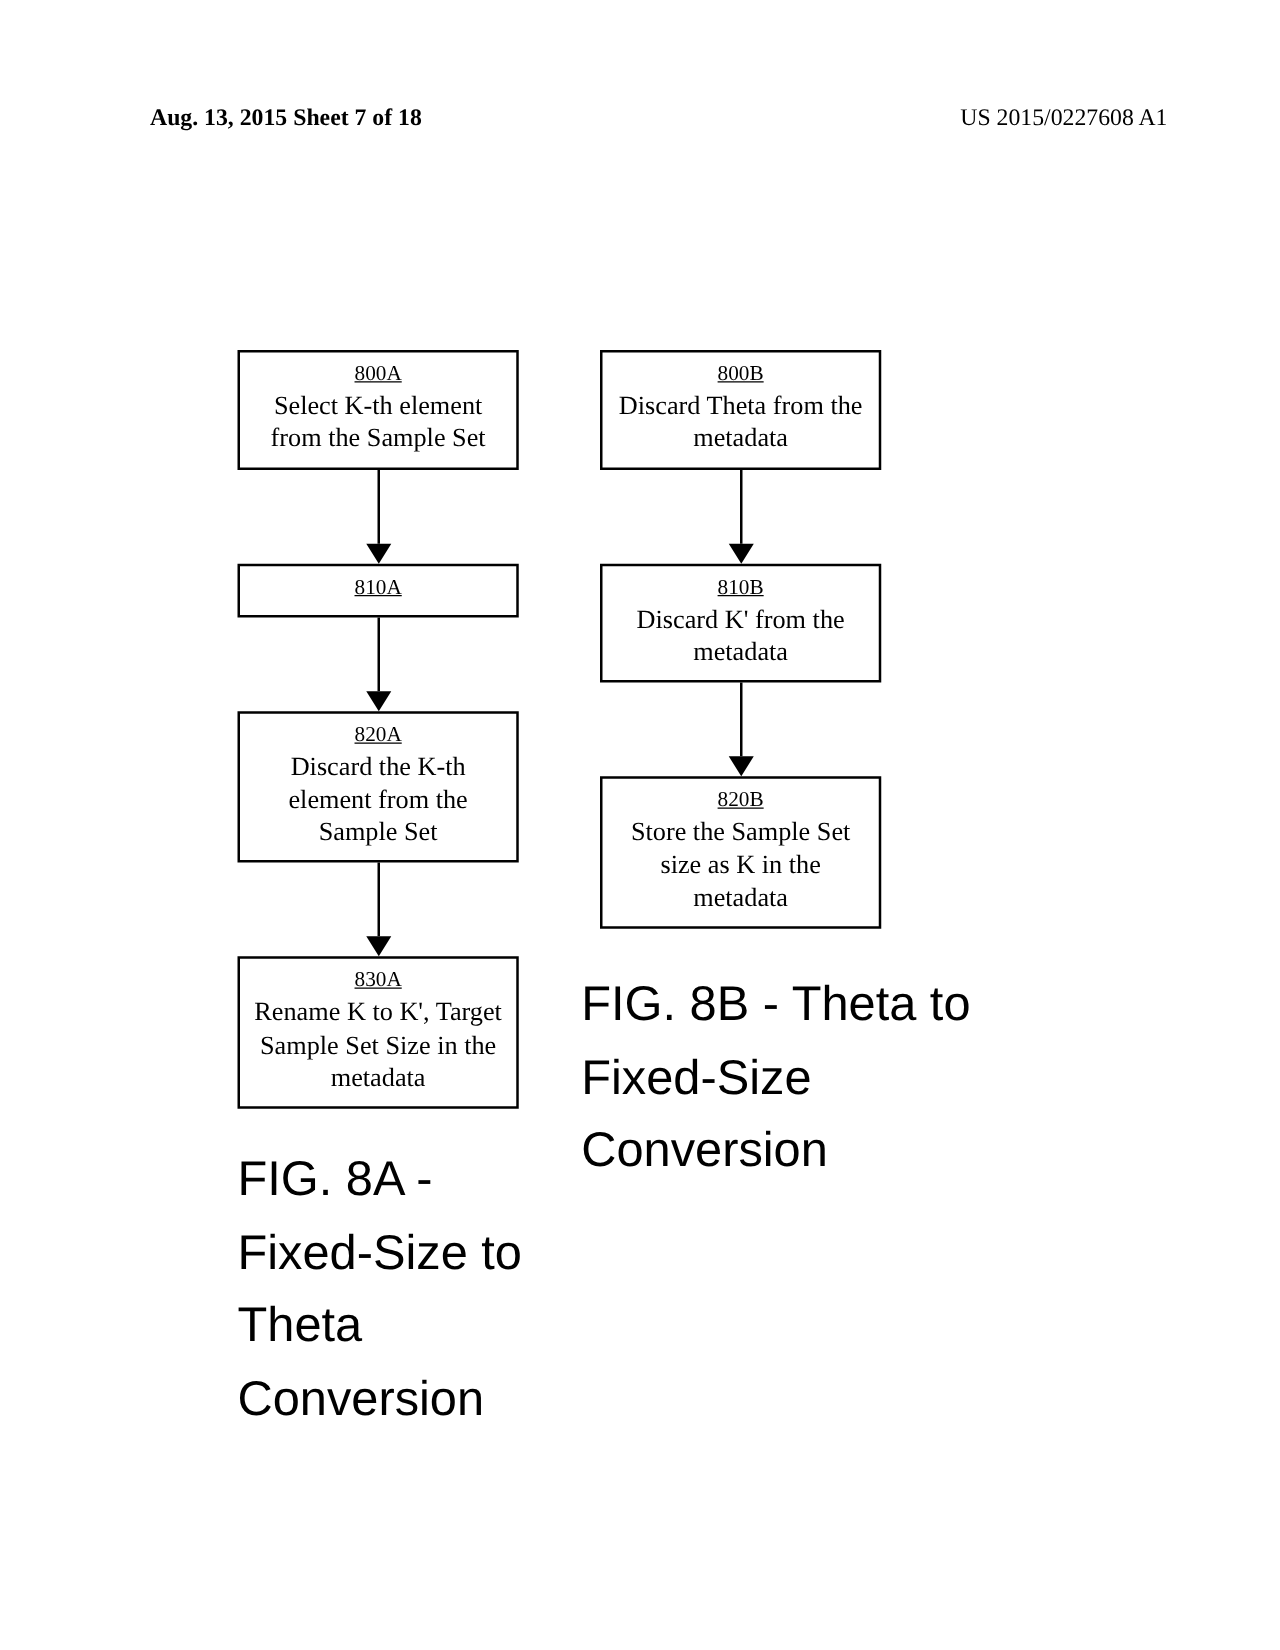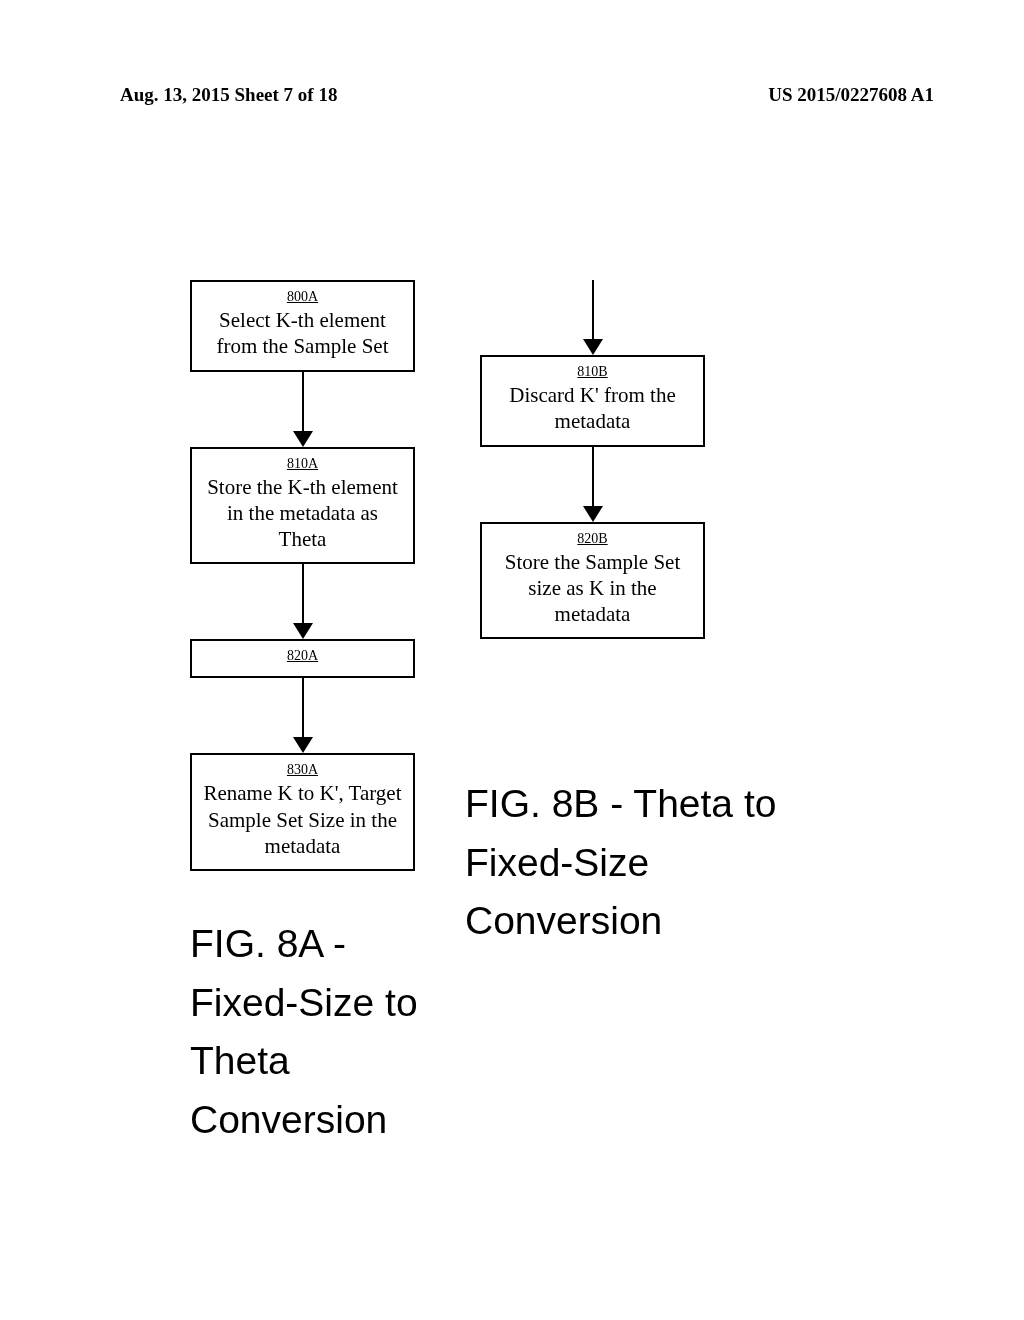--- a/index.html
+++ b/index.html
@@ -22,21 +22,21 @@
       padding: 0 90px 0 120px;
       display: flex;
       justify-content: space-between;
       font-size: 19px;
       font-weight: bold;
     }
     .header-center {
       font-weight: bold;
     }
     .header-right {
-      font-weight: bold;
+      font-weight: normal;
     }
     .header-left {
       font-weight: bold;
     }
     .diagram-area {
       position: absolute;
       top: 280px;
       left: 0;
       width: 100%;
     }
@@ -53,21 +53,21 @@
     }
     .box {
       border: 2px solid #000;
       width: 225px;
       text-align: center;
       padding: 7px 10px 10px 10px;
       background: #fff;
     }
     .box-id {
       text-decoration: underline;
-      font-size: 14px;
+      font-size: 17px;
       display: block;
       margin-bottom: 2px;
     }
     .box-text {
       font-size: 21px;
       line-height: 1.25;
     }
     .arrow {
       display: flex;
       flex-direction: column;
@@ -126,44 +126,48 @@
       <span class="box-text">Select K-th element from the Sample Set</span>
     </div>
     <div class="arrow-wrapper">
       <div class="arrow">
         <div class="arrow-line"></div>
         <div class="arrow-head"></div>
       </div>
     </div>
     <div class="box">
       <span class="box-id">810A</span>
-      <span class="box-text">Store the K-th element in the metadata as Theta</span>
     </div>
     <div class="arrow-wrapper">
       <div class="arrow">
         <div class="arrow-line"></div>
         <div class="arrow-head"></div>
       </div>
     </div>
     <div class="box">
       <span class="box-id">820A</span>
+      <span class="box-text">Discard the K-th element from the Sample Set</span>
     </div>
     <div class="arrow-wrapper">
       <div class="arrow">
         <div class="arrow-line"></div>
         <div class="arrow-head"></div>
       </div>
     </div>
     <div class="box">
       <span class="box-id">830A</span>
       <span class="box-text">Rename K to K', Target Sample Set Size in the metadata</span>
     </div>
   </div>
 
   <div class="flowchart flowchart-b">
+    <div class="box">
+      <span class="box-id">800B</span>
+      <span class="box-text">Discard Theta from the metadata</span>
+    </div>
     <div class="arrow-wrapper">
       <div class="arrow">
         <div class="arrow-line"></div>
         <div class="arrow-head"></div>
       </div>
     </div>
     <div class="box">
       <span class="box-id">810B</span>
       <span class="box-text">Discard K' from the metadata</span>
     </div>

